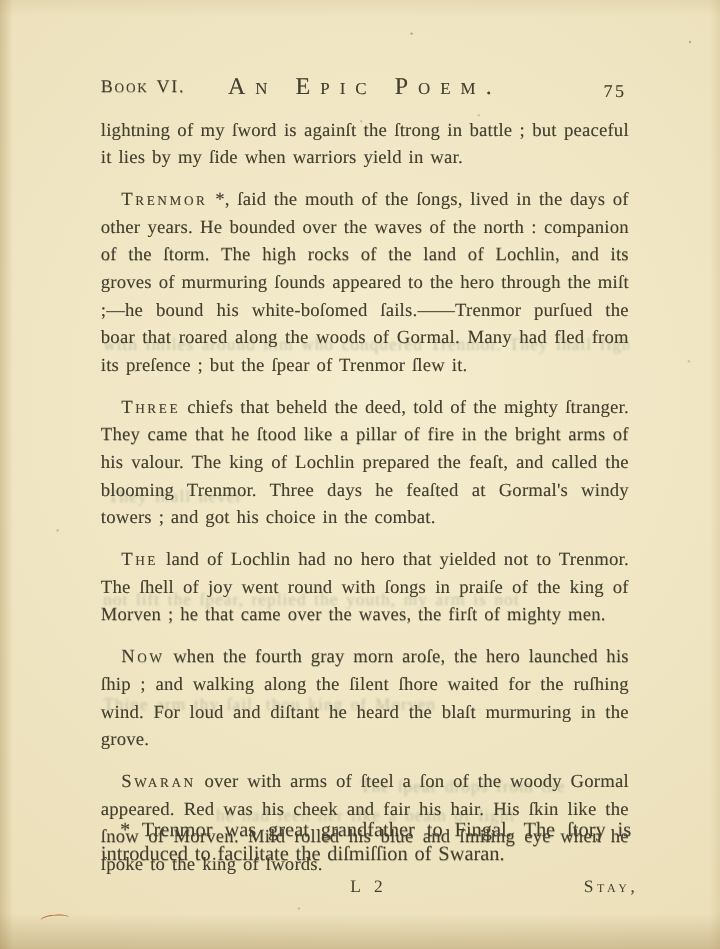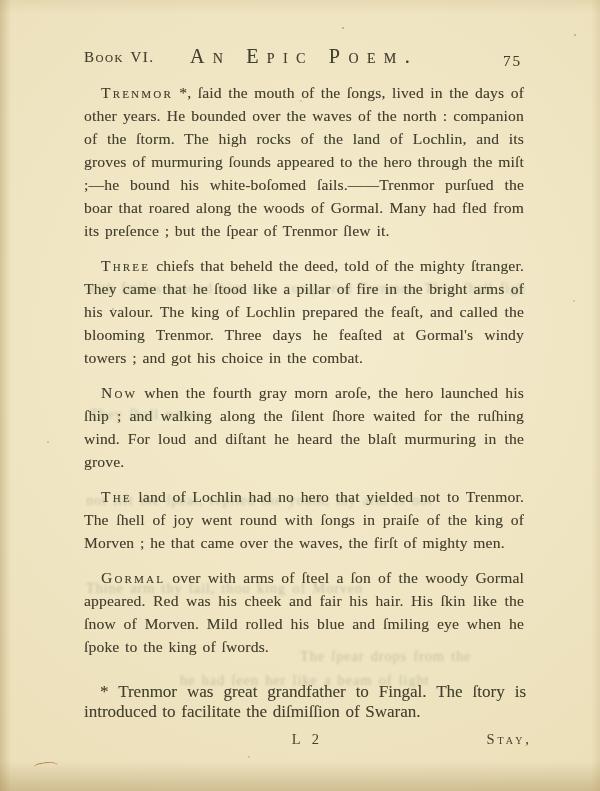--- a/index.html
+++ b/index.html
@@ -35,20 +35,21 @@
     text-align: justify;
     letter-spacing: 0.2px;
     word-spacing: 1.6px;
     text-shadow: 0.2px 0.2px 0.4px rgba(62,56,36,0.38);
   }
   .header-row {
     position: relative;
     height: 22px;
     margin-bottom: 13px;
     font-size: 15px;
+    margin-top: 16px;
   }
   .book-label {
     position: absolute;
     left: 0;
     top: 0;
     font-variant: small-caps;
     letter-spacing: 1.5px;
   }
   .page-title {
     position: absolute;
@@ -166,30 +167,31 @@
   <div class="ghost" style="top:672px; left:180px;">he had ſeen her like a beam of light</div>
 
   <div class="text-block">
 
     <div class="header-row">
       <span class="book-label">Book VI.</span>
       <span class="page-title">An Epic Poem.</span>
       <span class="page-number">75</span>
     </div>
 
+    <p class="para first"><span class="lead"></span><span>lightning of my ſword is againſt the ſtrong in battle ; but peaceful it lies by my ſide when warriors yield in war.</span></p>
 
     <p class="para"><span class="lead">Trenmor</span><span> *, ſaid the mouth of the ſongs, lived in the days of other years.  He bounded over the waves of the north : companion of the ſtorm.  The high rocks of the land of Lochlin, and its groves of murmuring ſounds appeared to the hero through the miſt ;—he bound his white-boſomed ſails.——Trenmor purſued the boar that roared along the woods of Gormal.  Many had fled from its preſence ; but the ſpear of Trenmor ſlew it.</span></p>
 
     <p class="para"><span class="lead">Three</span><span> chiefs that beheld the deed, told of the mighty ſtranger. They came that he ſtood like a pillar of fire in the bright arms of his valour.  The king of Lochlin prepared the feaſt, and called the blooming Trenmor.  Three days he feaſted at Gormal's windy towers ; and got his choice in the combat.</span></p>
 
+    <p class="para"><span class="lead">The</span><span> land of Lochlin had no hero that yielded not to Trenmor. The ſhell of joy went round with ſongs in praiſe of the king of Morven ; he that came over the waves, the firſt of mighty men.</span></p>
+
     <p class="para"><span class="lead">Now</span><span> when the fourth gray morn aroſe, the hero launched his ſhip ; and walking along the ſilent ſhore waited for the ruſhing wind.  For loud and diſtant he heard the blaſt murmuring in the grove.</span></p>
 
-    <p class="para"><span class="lead">The</span><span> land of Lochlin had no hero that yielded not to Trenmor. The ſhell of joy went round with ſongs in praiſe of the king of Morven ; he that came over the waves, the firſt of mighty men.</span></p>
-
-    <p class="para"><span class="lead">Gormal</span><span> over with arms of ſteel a ſon of the woody Gormal appeared.  Red was his cheek and fair his hair.  His ſkin like the ſnow of Morven.  Mild rolled his blue and ſmiling eye when he ſpoke to the king of ſwords.</span></p>
+    <p class="para"><span class="lead">Swaran</span><span> over with arms of ſteel a ſon of the woody Gormal appeared.  Red was his cheek and fair his hair.  His ſkin like the ſnow of Morven.  Mild rolled his blue and ſmiling eye when he ſpoke to the king of ſwords.</span></p>
 
   </div>
 
   <div class="footnote">* Trenmor was great grandfather to Fingal.  The ſtory is introduced to facilitate the diſmiſſion of Swaran.</div>
 
   <div class="signature-row">
     <span class="signature-mark">L 2</span>
     <span class="catchword">Stay,</span>
   </div>
 

